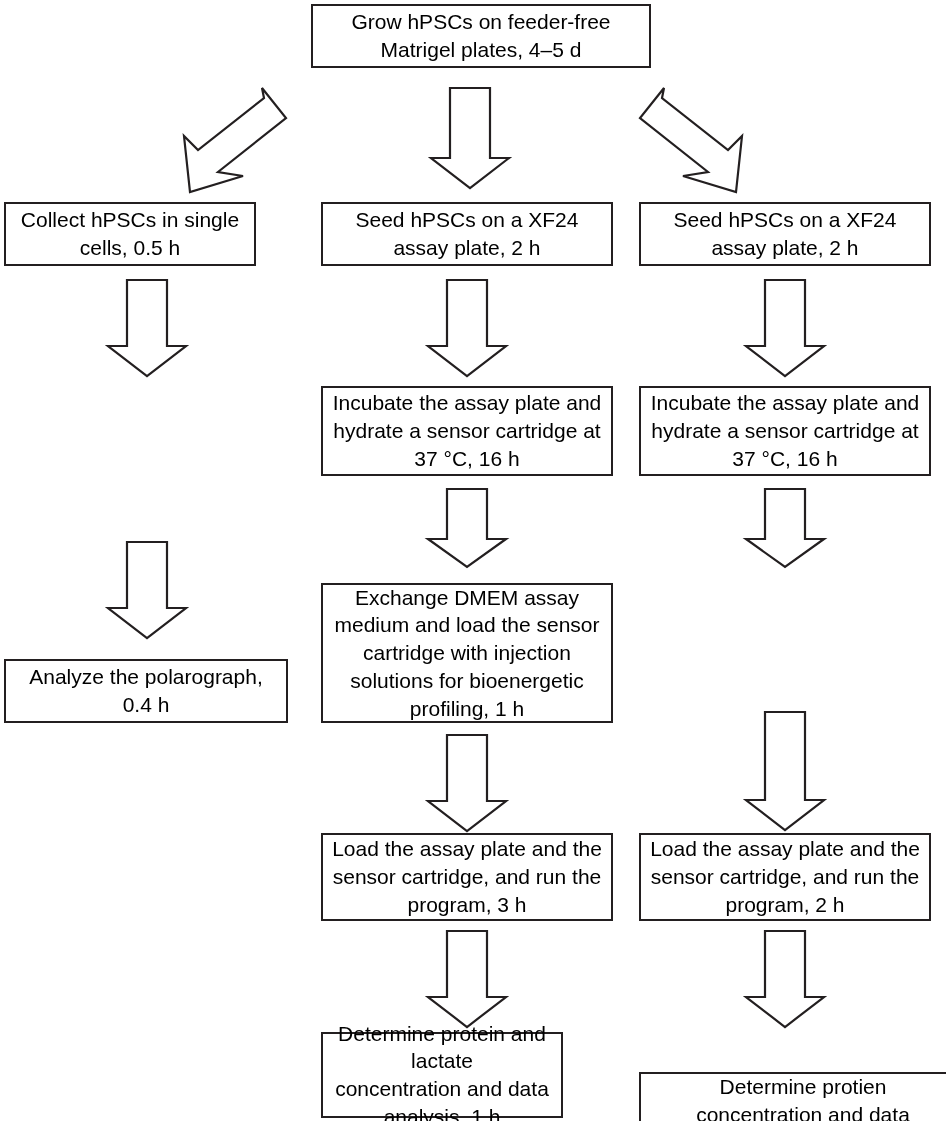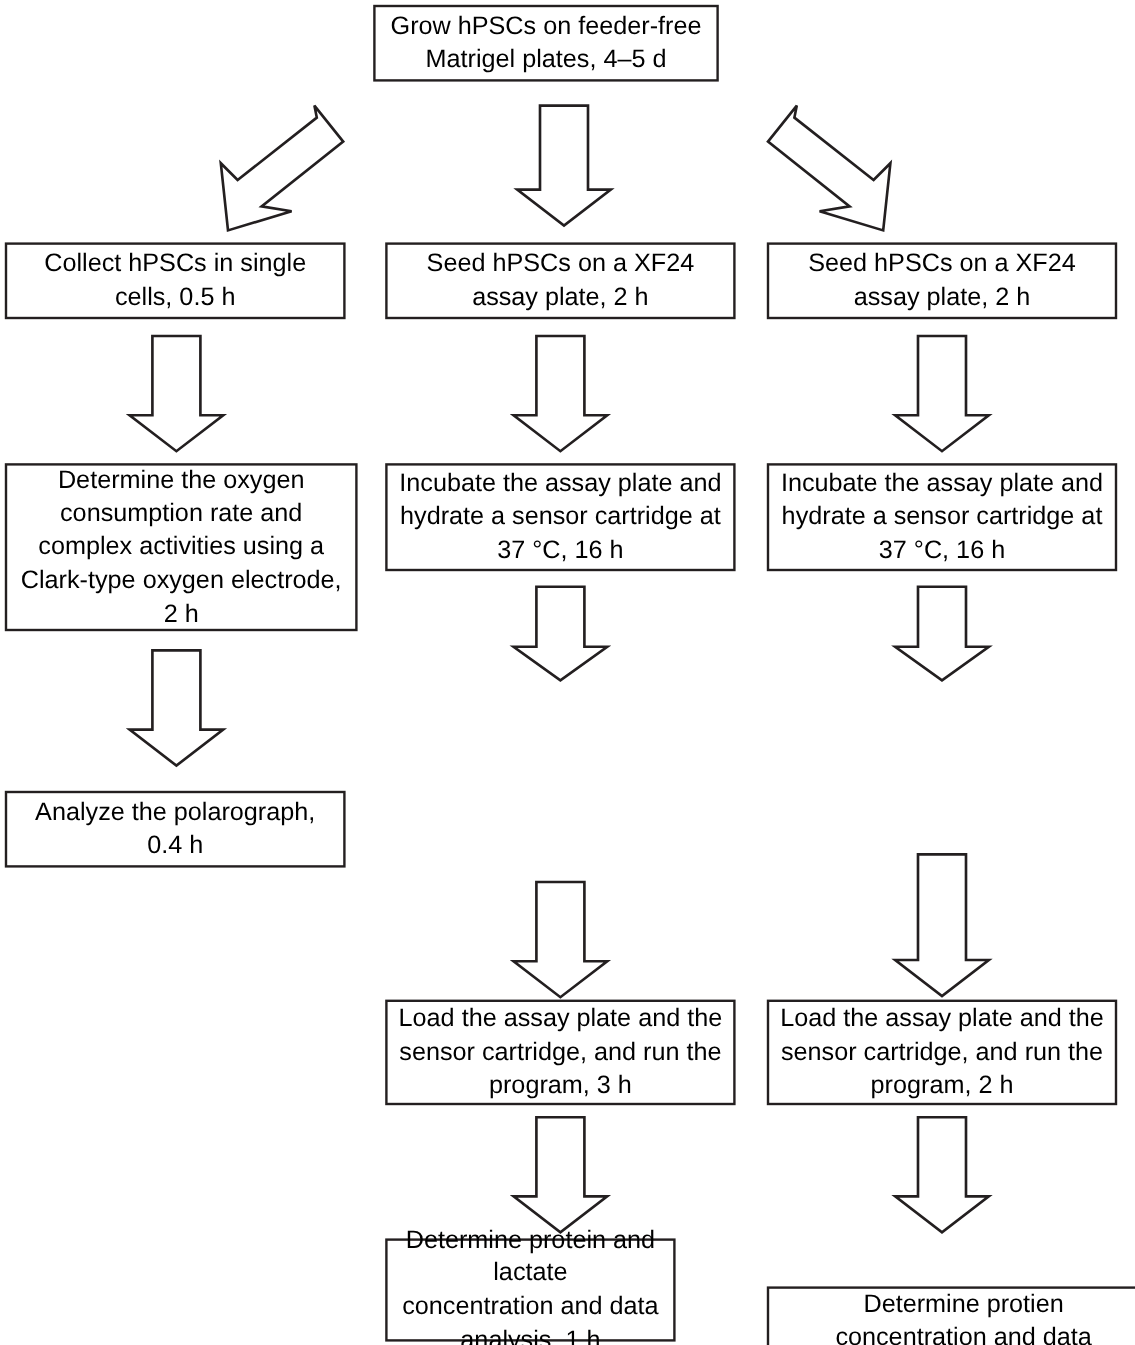--- a/index.html
+++ b/index.html
@@ -46,21 +46,21 @@
     stroke: #231f20;
     stroke-width: 2.2;
     stroke-linejoin: miter;
   }
 </style>
 </head>
 <body>
 
 <div id="canvas">
 
-  <div class="node" style="left:311px; top:4px; width:288px; height:64px;">
+  <div class="node" style="left:311px; top:4px; width:340px; height:64px;">
     <span class="txt">Grow hPSCs on feeder-free
 Matrigel plates, 4–5 d</span>
   </div>
 
   <div class="arrow" style="left:168px; top:84px; width:122px; height:108px;">
     <svg width="122" height="108" viewBox="0 0 122 108">
       <polygon points="94,4 118,34 50,88 75,92 22,108 16,52 30,66 96,14 94,4"></polygon>
     </svg>
   </div>
 
@@ -69,21 +69,21 @@
       <polygon points="21,2 61,2 61,72 80,72 41,102 2,72 21,72"></polygon>
     </svg>
   </div>
 
   <div class="arrow" style="left:636px; top:84px; width:122px; height:108px;">
     <svg width="122" height="108" viewBox="0 0 122 108">
       <polygon points="28,4 4,34 72,88 47,92 100,108 106,52 92,66 26,14 28,4"></polygon>
     </svg>
   </div>
 
-  <div class="node" style="left:4px; top:202px; width:284px; height:64px;">
+  <div class="node" style="left:4px; top:202px; width:252px; height:64px;">
     <span class="txt">Collect hPSCs in single
 cells, 0.5 h</span>
   </div>
 
   <div class="node" style="left:321px; top:202px; width:292px; height:64px;">
     <span class="txt">Seed hPSCs on a XF24
 assay plate, 2 h</span>
   </div>
 
   <div class="node" style="left:639px; top:202px; width:292px; height:64px;">
@@ -102,27 +102,20 @@
       <polygon points="21,2 61,2 61,68 80,68 41,98 2,68 21,68"></polygon>
     </svg>
   </div>
 
   <div class="arrow" style="left:744px; top:278px; width:82px; height:100px;">
     <svg width="82" height="100" viewBox="0 0 82 100">
       <polygon points="21,2 61,2 61,68 80,68 41,98 2,68 21,68"></polygon>
     </svg>
   </div>
 
-  <div class="node" style="left:4px; top:386px; width:294px; height:140px;">
-    <span class="txt">Determine the oxygen
-consumption rate and
-complex activities using a
-Clark-type oxygen electrode,
-2 h</span>
-  </div>
 
   <div class="node" style="left:321px; top:386px; width:292px; height:90px;">
     <span class="txt">Incubate the assay plate and
 hydrate a sensor cartridge at
 37 °C, 16 h</span>
   </div>
 
   <div class="node" style="left:639px; top:386px; width:292px; height:90px;">
     <span class="txt">Incubate the assay plate and
 hydrate a sensor cartridge at
@@ -145,20 +138,27 @@
     <svg width="82" height="82" viewBox="0 0 82 82">
       <polygon points="21,2 61,2 61,52 80,52 41,80 2,52 21,52"></polygon>
     </svg>
   </div>
 
   <div class="node" style="left:4px; top:659px; width:284px; height:64px;">
     <span class="txt">Analyze the polarograph,
 0.4 h</span>
   </div>
 
+  <div class="node" style="left:321px; top:583px; width:292px; height:140px;">
+    <span class="txt">Exchange DMEM assay
+medium and load the sensor
+cartridge with injection
+solutions for bioenergetic
+profiling, 1 h</span>
+  </div>
 
 
   <div class="arrow" style="left:426px; top:733px; width:82px; height:100px;">
     <svg width="82" height="100" viewBox="0 0 82 100">
       <polygon points="21,2 61,2 61,68 80,68 41,98 2,68 21,68"></polygon>
     </svg>
   </div>
 
   <div class="arrow" style="left:744px; top:710px; width:82px; height:122px;">
     <svg width="82" height="122" viewBox="0 0 82 122">

